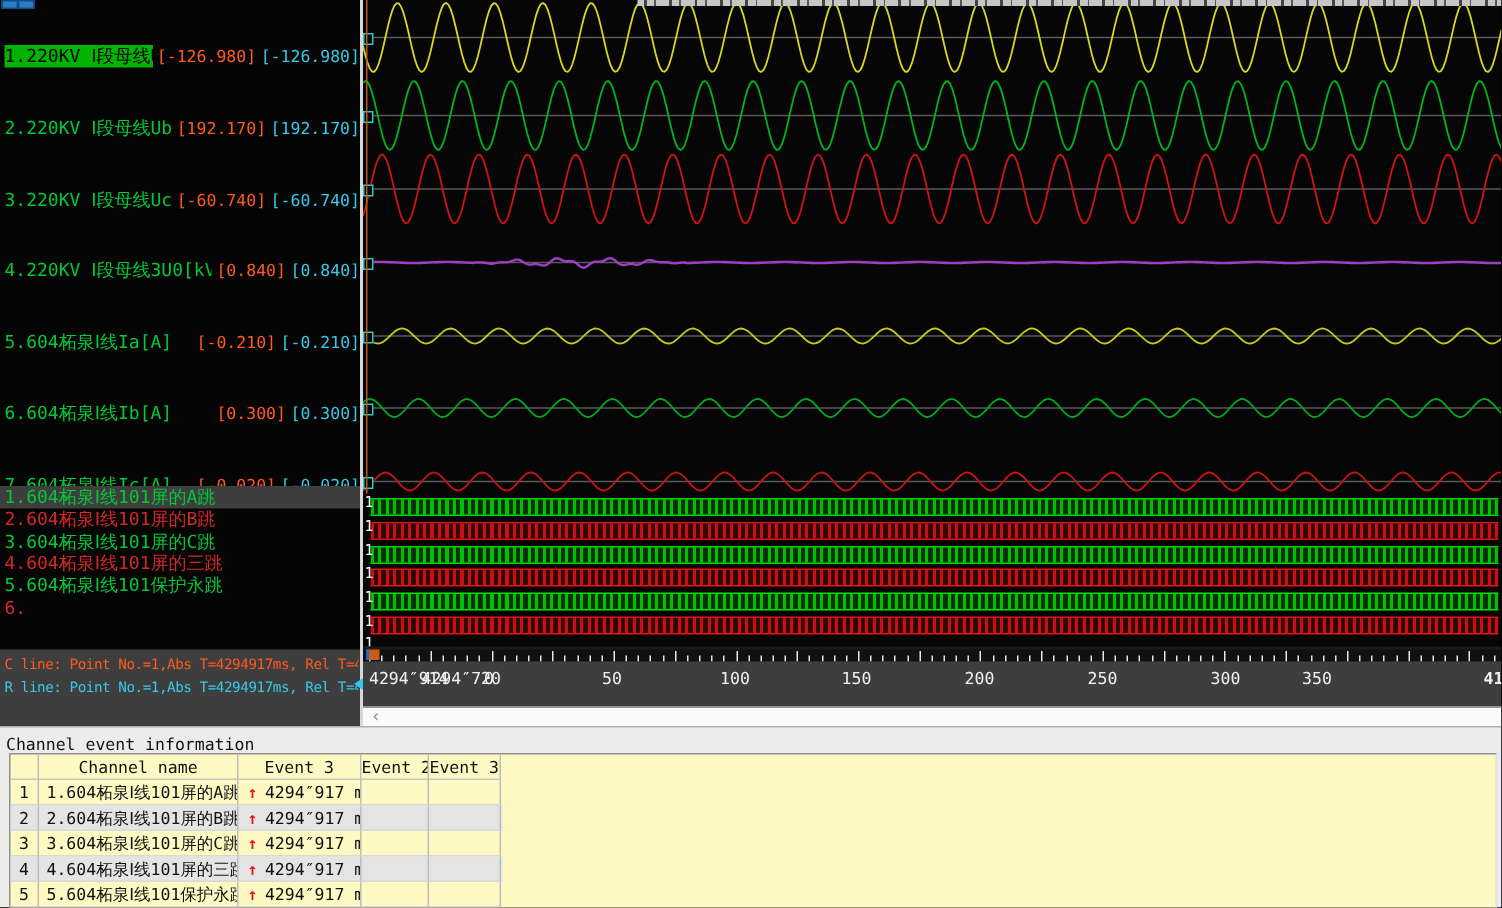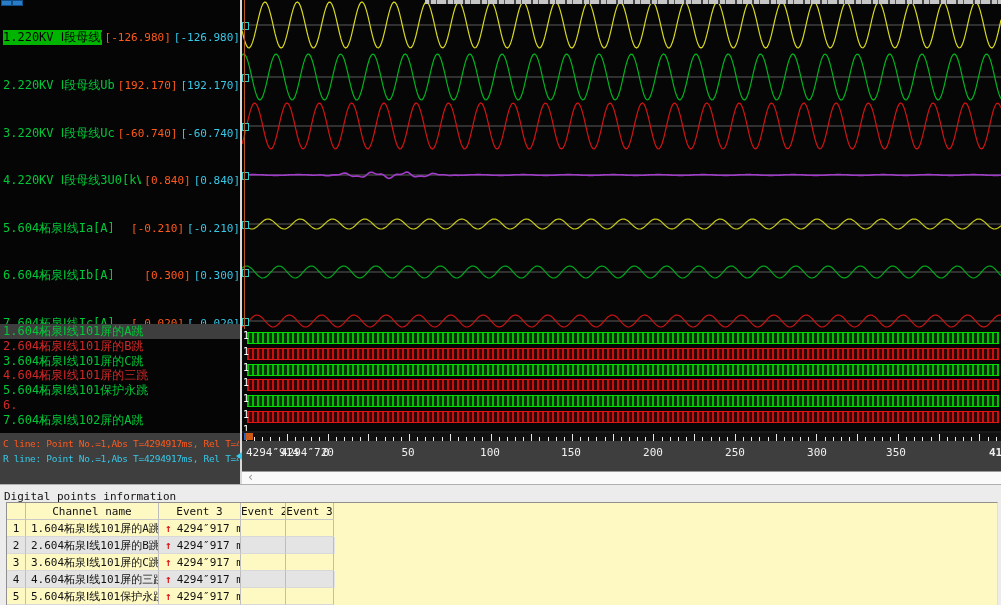--- a/index.html
+++ b/index.html
@@ -110,21 +110,20 @@
       </div>
   </div>
 
   <div id="digital-list" class="abs">
     <div class="d-row abs dg-green sel" style="top:0px">1.604柘泉Ⅰ线101屏的A跳</div>
     <div class="d-row abs dg-red" style="top:15px">2.604柘泉Ⅰ线101屏的B跳</div>
     <div class="d-row abs dg-green" style="top:30px">3.604柘泉Ⅰ线101屏的C跳</div>
     <div class="d-row abs dg-red" style="top:44px">4.604柘泉Ⅰ线101屏的三跳</div>
     <div class="d-row abs dg-green" style="top:59px">5.604柘泉Ⅰ线101保护永跳</div>
     <div class="d-row abs dg-red" style="top:74px">6.</div>
-    <div class="d-row abs dg-green" style="top:89px">7.604柘泉Ⅰ线102屏的A跳</div>
   </div>
 
   <div id="status-panel" class="abs">
     <div class="st-line st-c">C line: Point No.=1,Abs T=4294917ms,  Rel T=42949</div>
     <div class="st-line st-r">R line: Point No.=1,Abs T=4294917ms,  Rel T=42949</div>
   </div>
 </div>
 
 <div id="v-divider" class="abs"></div>
 
@@ -264,33 +263,33 @@
   <div id="ruler-band" class="abs">
       <span class="r-lab abs" style="left: 4px;">4294″914</span>
       <span class="r-lab abs" style="left: 39px;">4294″720</span>
       <span class="r-lab abs" style="left: 84px; transform: translateX(-50%);">0</span>
       <span class="r-lab abs" style="left: 166px; transform: translateX(-50%);">50</span>
       <span class="r-lab abs" style="left: 248px; transform: translateX(-50%);">100</span>
       <span class="r-lab abs" style="left: 329px; transform: translateX(-50%);">150</span>
       <span class="r-lab abs" style="left: 411px; transform: translateX(-50%);">200</span>
       <span class="r-lab abs" style="left: 493px; transform: translateX(-50%);">250</span>
       <span class="r-lab abs" style="left: 575px; transform: translateX(-50%);">300</span>
-      <span class="r-lab abs" style="left: 654px; transform: translateX(-50%);">350</span>
+      <span class="r-lab abs" style="left: 636px; transform: translateX(-50%);">350</span>
       <span class="r-lab abs" style="left: 747px; font-weight: bold;">41</span>
     </div>
   <div id="c-marker" class="abs"></div>
 </div>
 <div id="r-marker" class="abs" style="left:236px;top:452px;position:absolute;"></div>
 
 <div id="hscroll" class="abs">
   <span class="arr abs">‹</span>
 </div>
 
 <div id="event-panel" class="abs">
-  <div id="event-title" class="abs">Digital points information</div>
+  <div id="event-title" class="abs">Channel event information</div>
   <div id="etable" class="abs">
     <div class="erow hdr">
       <div class="ecell c-num"></div>
       <div class="ecell c-name">Channel name</div>
       <div class="ecell c-e1">Event 3</div>
       <div class="ecell c-e2">Event 2</div>
       <div class="ecell c-e3">Event 3</div>
     </div>
     <div class="erow">
       <div class="ecell c-num">1</div>

